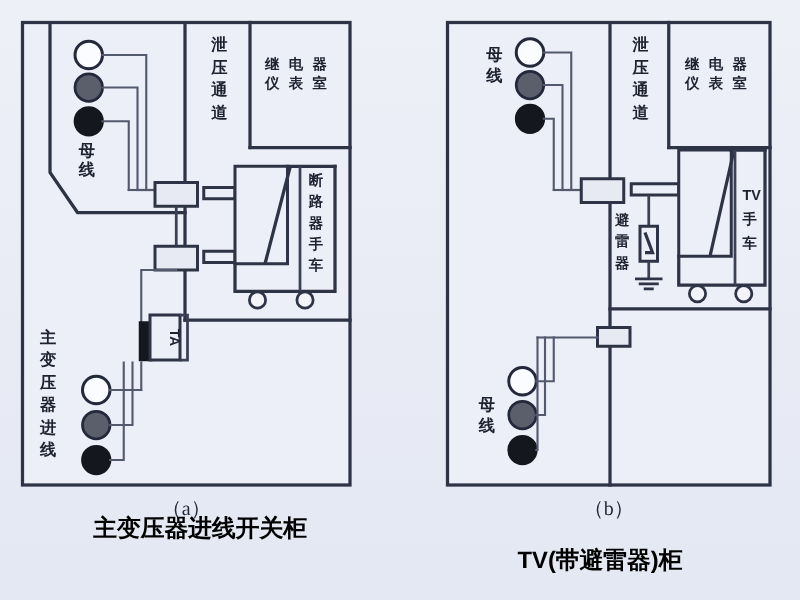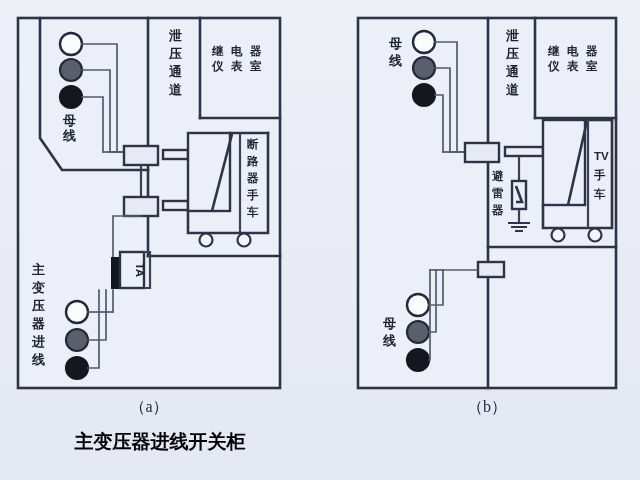--- a/index.html
+++ b/index.html
@@ -319,17 +319,20 @@
       </text>
 
       <text class="v-label" x="383" y="328">
         <tspan x="383" dy="0">母</tspan><tspan x="383" dy="17">线</tspan>
       </text>
 
       <text class="sub-label" x="487" y="412" text-anchor="middle">（b）</text>
     </g>
   </svg>
 
-  <div style="position:absolute; left:0; top:429px; width:320px; text-align:center;">
+  <div style="position:absolute; left:0; top:410px; width:320px; text-align:center;">
     <span class="caption">主变压器进线开关柜</span>
   </div>
+  <div style="position:absolute; left:320px; top:435px; width:320px; text-align:center;">
+    <span class="caption">TV(带避雷器)柜</span>
+  </div>
 
 </div>
 
 </body></html>

